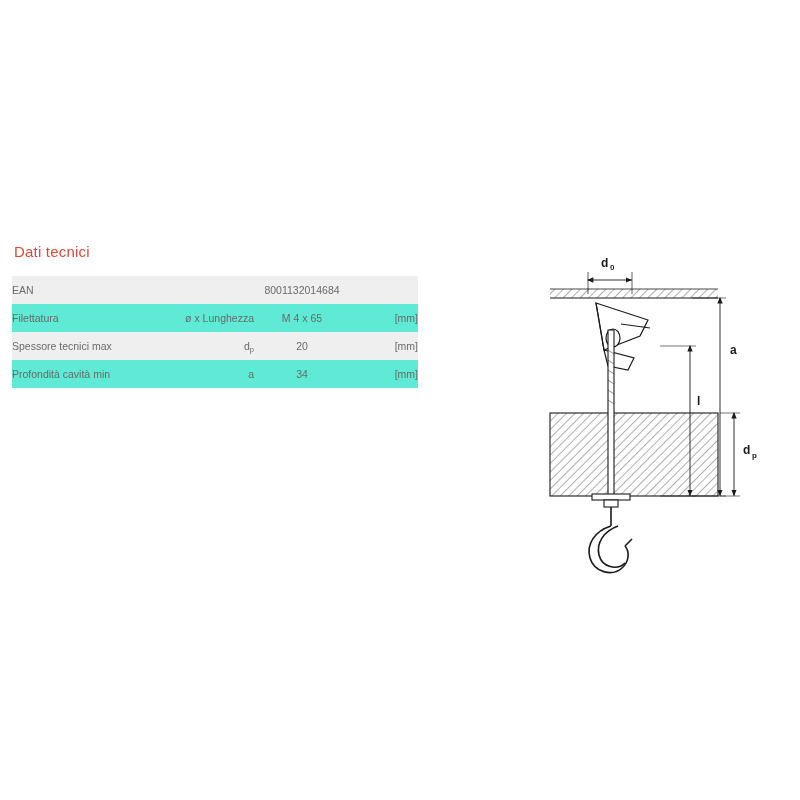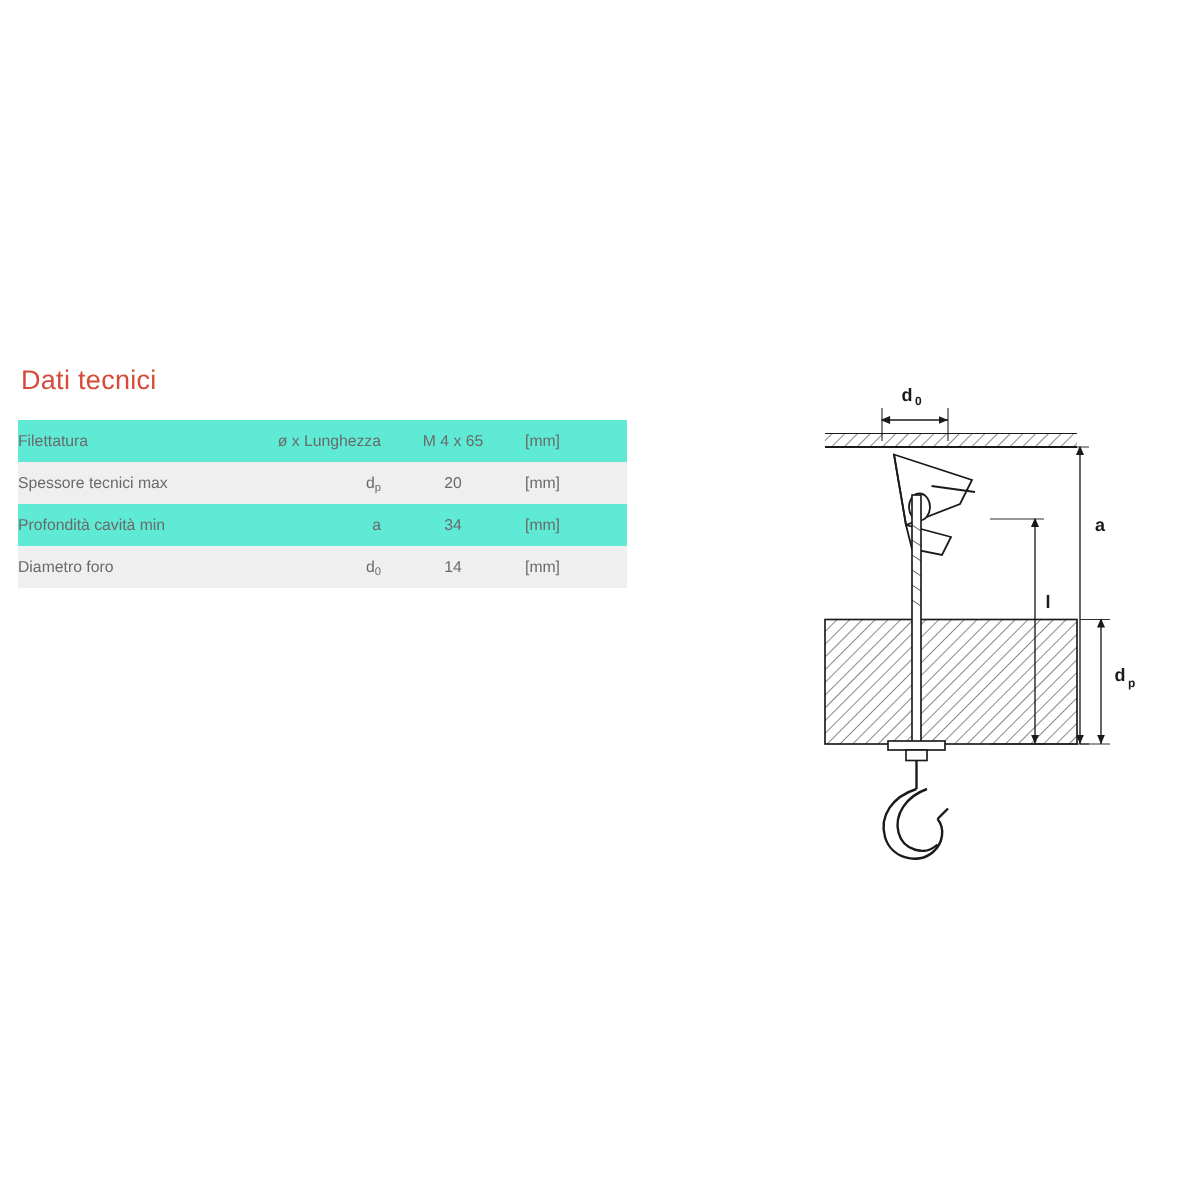--- a/index.html
+++ b/index.html
@@ -18,21 +18,21 @@
 
   
   #tech-panel {
     position: absolute;
     left: 12px;
     top: 243px;
     width: 406px;
   }
   #tech-title {
     color: #d74a3a;
-    font-size: 18px;
+    font-size: 15px;
     font-weight: 400;
     letter-spacing: .2px;
     margin: 0 0 16px 2px;
   }
   table.spec {
     border-collapse: collapse;
     width: 406px;
     table-layout: fixed;
   }
   table.spec tr.odd { background: #efefef; }
@@ -41,21 +41,21 @@
     font-size: 10.5px;
     color: #6a6a6a;
     padding: 8px 0 8px 0;
     height: 27px;
     vertical-align: middle;
     border: 0;
   }
   td.c-label  { width: 162px; padding-left: 10px; }
   td.c-sym    { width: 80px;  text-align: right; }
   td.c-val    { width: 96px;  text-align: center; }
-  td.c-unit   { width: 68px;  text-align: left; }
+  td.c-unit   { width: 68px;  text-align: right; }
   sub { font-size: 7.5px; vertical-align: baseline; position: relative; top: 2px; }
 
   
   #drawing {
     position: absolute;
     left: 500px;
     top: 250px;
     width: 290px;
     height: 340px;
   }
@@ -76,42 +76,42 @@
 </head>
 <body>
 
 <div id="page">
 
   <div id="tech-panel">
     <div id="tech-title">Dati tecnici</div>
 
     <table class="spec">
       <tbody>
+          <tr class="odd">
+        <td class="c-label">EAN</td>
+        <td class="c-sym"><span></span></td>
+        <td class="c-val">8001132014684</td>
+        <td class="c-unit"></td>
+      </tr>
       <tr class="even">
         <td class="c-label">Filettatura</td>
         <td class="c-sym"><span>ø x Lunghezza</span></td>
         <td class="c-val">M 4 x 65</td>
         <td class="c-unit">[mm]</td>
       </tr>
       <tr class="odd">
         <td class="c-label">Spessore tecnici max</td>
         <td class="c-sym"><span>d</span><sub>p</sub></td>
         <td class="c-val">20</td>
         <td class="c-unit">[mm]</td>
       </tr>
       <tr class="even">
         <td class="c-label">Profondità cavità min</td>
         <td class="c-sym"><span>a</span></td>
         <td class="c-val">34</td>
-        <td class="c-unit">[mm]</td>
-      </tr>
-      <tr class="odd">
-        <td class="c-label">Diametro foro</td>
-        <td class="c-sym"><span>d</span><sub>0</sub></td>
-        <td class="c-val">14</td>
         <td class="c-unit">[mm]</td>
       </tr>
     </tbody>
       </table>
   </div>
 
   <div id="drawing">
     <svg width="290" height="340" viewBox="0 0 290 340" xmlns="http://www.w3.org/2000/svg">
       <defs>
         <pattern id="hatch45" width="6" height="6" patternUnits="userSpaceOnUse" patternTransform="rotate(45)">

